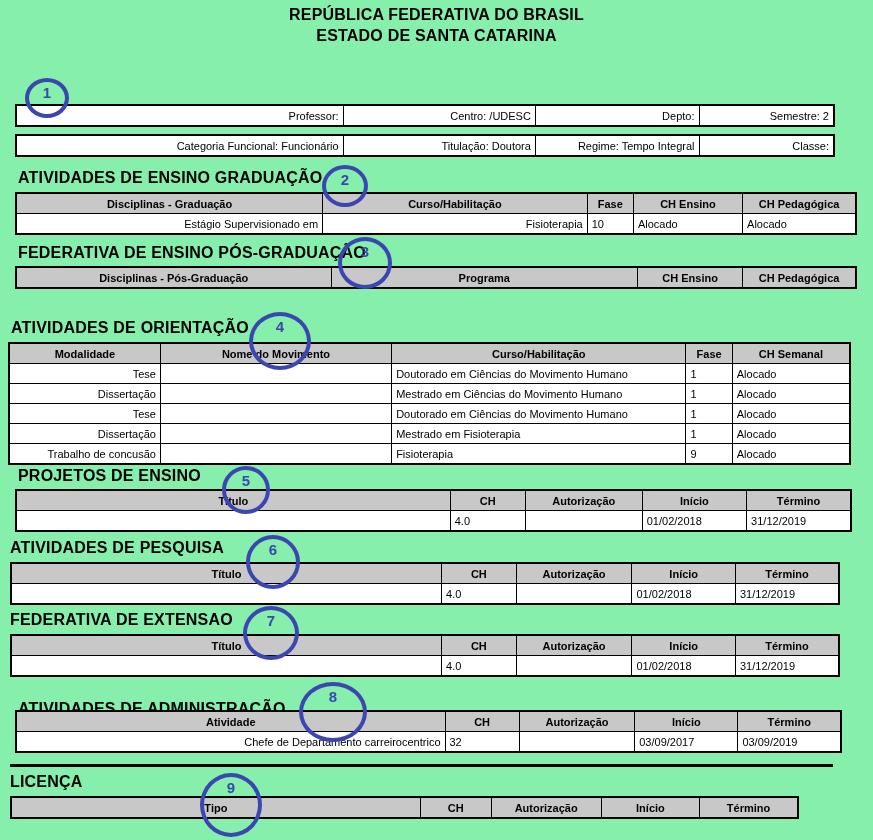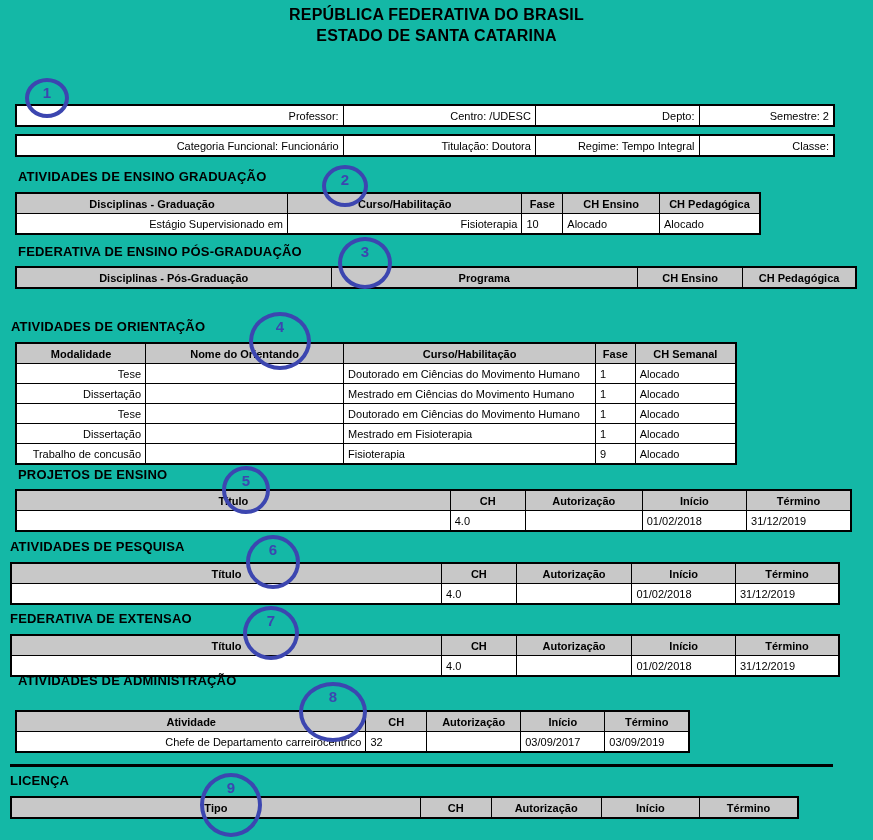--- a/index.html
+++ b/index.html
@@ -1,22 +1,22 @@
 <!DOCTYPE html>
 <html><head>
 <meta charset="utf-8">
 <style>
   html,body{margin:0;padding:0;background:#ffffff;}
   body{width:873px;height:840px;font-family:"Liberation Sans",sans-serif;color:#000;}
-  .doc{position:relative;width:873px;height:840px;overflow:hidden;background:#14b8a6;}
+  .doc{position:relative;width:873px;height:840px;overflow:hidden;background:#86efac;}
 
   .title1,.title2{position:absolute;left:0;width:873px;text-align:center;font-weight:bold;font-size:16px;letter-spacing:.2px;}
   .subtitle{position:absolute;left:0;width:873px;text-align:center;font-weight:bold;font-size:13px;}
 
-  .sec-heading{position:absolute;font-weight:bold;font-size:13px;letter-spacing:.2px;white-space:nowrap;}
+  .sec-heading{position:absolute;font-weight:bold;font-size:16px;letter-spacing:.2px;white-space:nowrap;}
 
   table.doc-table{position:absolute;border-collapse:collapse;table-layout:fixed;border:2px solid #000;background:#fff;}
   table.doc-table td,table.doc-table th{border:1px solid #000;font-size:11px;padding:1px 4px;height:17px;overflow:hidden;white-space:nowrap;font-weight:normal;}
   table.doc-table th{background:#c8c8c8;font-weight:bold;text-align:center;}
   .al{text-align:right;}
   .ac{text-align:left;}
   .pre{white-space:pre;}
 
   .divider{position:absolute;background:#000;}
 
@@ -61,21 +61,21 @@
         <tr>
       <td class="al">Categoria Funcional: Funcionário</td>
       <td class="al">Titulação: Doutora</td>
       <td class="al">Regime: Tempo Integral</td>
       <td class="al">Classe:</td>
     </tr>
   </tbody>
     </table>
 
   <div class="sec-heading" style="left:18px;top:169px">ATIVIDADES DE ENSINO GRADUAÇÃO</div>
-  <table class="doc-table" style="left:15px;top:192px;width:746px">
+  <table class="doc-table" style="left:15px;top:192px;width:842px">
     <colgroup>
         <col style="width:36.5%">
         <col style="width:31.5%">
         <col style="width:5.5%">
         <col style="width:13%">
         <col style="width:13.5%">
       </colgroup>
     <tbody>
         <tr>
       <th>Disciplinas - Graduação</th>
@@ -106,32 +106,32 @@
         <tr>
       <th>Disciplinas - Pós-Graduação</th>
       <th>Programa</th>
       <th>CH Ensino</th>
       <th>CH Pedagógica</th>
     </tr>
   </tbody>
     </table>
 
   <div class="sec-heading" style="left:11px;top:319px">ATIVIDADES DE ORIENTAÇÃO</div>
-  <table class="doc-table" style="left:15px;top:342px;width:722px">
+  <table class="doc-table" style="left:8px;top:342px;width:843px">
     <colgroup>
         <col style="width:18%">
         <col style="width:27.5%">
         <col style="width:35%">
         <col style="width:5.5%">
         <col style="width:14%">
       </colgroup>
     <tbody>
         <tr>
       <th>Modalidade</th>
-      <th>Nome do Orientando</th>
+      <th>Nome do Movimento</th>
       <th>Curso/Habilitação</th>
       <th>Fase</th>
       <th>CH Semanal</th>
     </tr>
     <tr>
       <td class="al">Tese</td>
       <td class="al"></td>
       <td class="ac">Doutorado em Ciências do Movimento Humano</td>
       <td class="ac">1</td>
       <td class="ac">Alocado</td>
@@ -241,22 +241,22 @@
     <tr>
       <td class="al"></td>
       <td class="ac">4.0</td>
       <td class="ac"></td>
       <td class="ac">01/02/2018</td>
       <td class="ac">31/12/2019</td>
     </tr>
   </tbody>
     </table>
 
-  <div class="sec-heading" style="left:18px;top:673px">ATIVIDADES DE ADMINISTRAÇÃO</div>
-  <table class="doc-table" style="left:15px;top:710px;width:675px">
+  <div class="sec-heading" style="left:18px;top:700px">ATIVIDADES DE ADMINISTRAÇÃO</div>
+  <table class="doc-table" style="left:15px;top:710px;width:827px">
     <colgroup>
         <col style="width:52%">
         <col style="width:9%">
         <col style="width:14%">
         <col style="width:12.5%">
         <col style="width:12.5%">
       </colgroup>
     <tbody>
         <tr>
       <th>Atividade</th>

